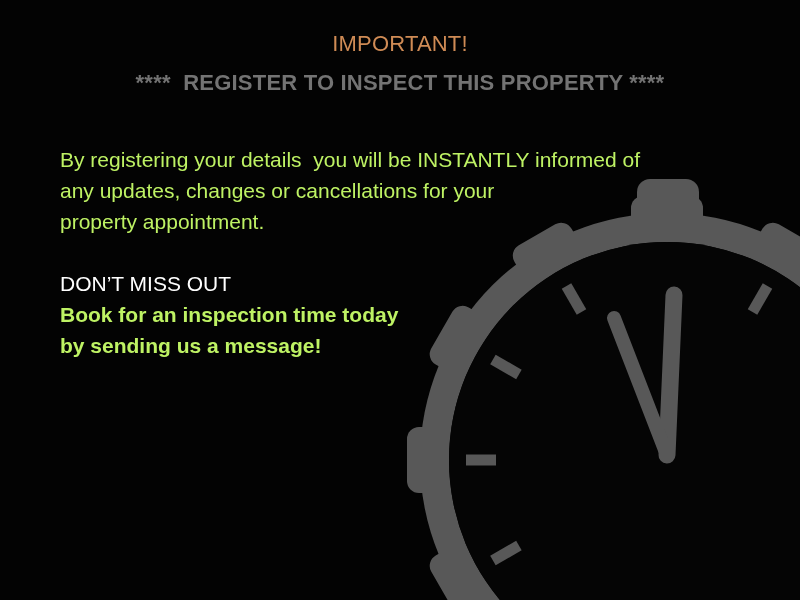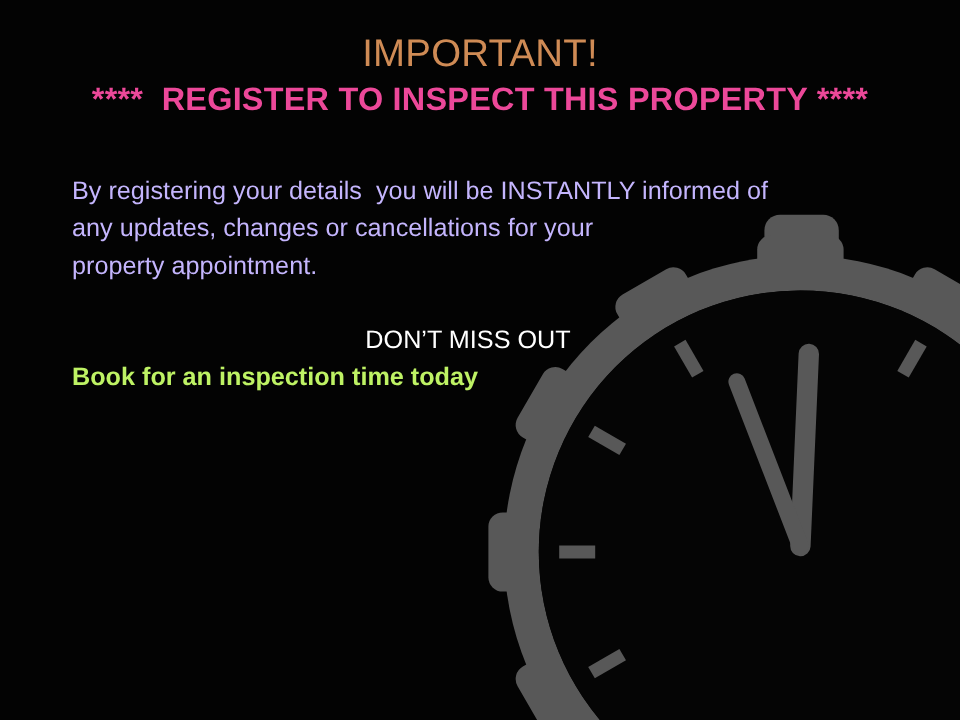--- a/index.html
+++ b/index.html
@@ -43,61 +43,60 @@
   .heading-block {
     position: absolute;
     top: 24px;
     left: 0;
     width: 800px;
     text-align: center;
   }
 
   .heading-line-1 {
     color: #cf8b55;
-    font-size: 32px;
+    font-size: 22px;
     line-height: 40px;
     font-weight: 400;
     letter-spacing: 0.2px;
   }
 
   .heading-line-2 {
-    color: #ec4899;
-    font-size: 27px;
+    color: #737373;
+    font-size: 22px;
     line-height: 38px;
     font-weight: 700;
     letter-spacing: 0.2px;
     white-space: pre;
   }
 
   .body-block {
     position: absolute;
     left: 60px;
     top: 144px;
     width: 660px;
   }
 
   .para {
-    color: #c4b5fd;
+    color: #bef264;
     font-size: 21px;
     line-height: 31px;
     font-weight: 400;
     white-space: pre-wrap;
     margin: 0;
   }
 
   .para.p1 { margin-bottom: 31px; }
   .para.p2 { margin-bottom: 31px; }
 
   .cta-white {
     color: #ffffff;
     font-size: 21px;
     line-height: 31px;
     font-weight: 400;
     margin: 0;
-    text-align: center;
   }
 
   .cta-accent {
     color: #bef264;
     font-size: 21px;
     line-height: 31px;
     font-weight: 700;
     margin: 0;
   }
 </style>
@@ -172,16 +171,17 @@
     </div>
 
     <div class="body-block">
       <p class="para p1">By registering your details  you will be INSTANTLY informed of
 any updates, changes or cancellations for your
 property appointment.</p>
 
 
       <p class="cta-white">DON’T MISS OUT</p>
       <p class="cta-accent">Book for an inspection time today</p>
+      <p class="cta-accent">by sending us a message!</p>
     </div>
 
   </div>
 </div>
 
 </body></html>

